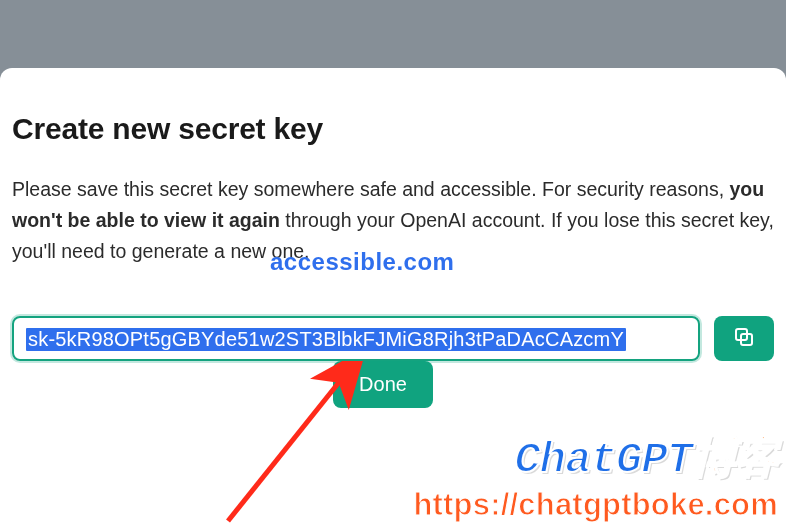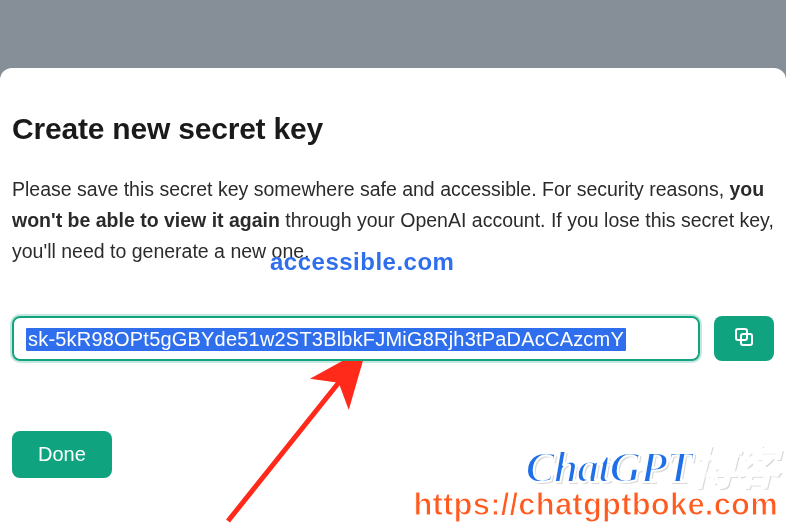--- a/index.html
+++ b/index.html
@@ -31,21 +31,20 @@
     line-height: 1.6;
     color: #2b2b2b;
     margin-bottom: 48px;
   }
   .modal .desc .strong { font-weight: 700; }
 
   .key-row {
     display: flex;
     align-items: stretch;
     gap: 14px;
-    margin-bottom: 70px;
   }
 
   .key-field {
     flex: 1 1 auto;
     border: 2px solid #14a37f;
     outline: 2px solid rgba(16,163,127,0.25);
     outline-offset: 0;
     border-radius: 8px;
     padding: 10px 12px 8px 12px;
     display: flex;
@@ -72,21 +71,21 @@
     border-radius: 8px;
     display: flex;
     align-items: center;
     justify-content: center;
     cursor: pointer;
   }
   .copy-btn svg { width: 24px; height: 24px; }
 
   .footer {
     display: flex;
-    justify-content: flex-start;
+    justify-content: center;
     padding-right: 20px;
   }
   .done-btn {
     border: none;
     background: #10a37f;
     color: #ffffff;
     font-size: 20px;
     font-weight: 500;
     padding: 12px 26px;
     border-radius: 8px;
@@ -103,22 +102,22 @@
     color: #2f6fed;
     letter-spacing: 0.5px;
     pointer-events: none;
     user-select: none;
     font-family: "Segoe UI", Arial, sans-serif;
   }
 
   .wm-logo {
     position: absolute;
     right: 8px;
-    bottom: 32px;
-    font-family: Liberation Serif, serif;
+    bottom: 42px;
+    font-family: Liberation Mono, monospace;
     font-weight: 900;
     font-size: 44px;
     letter-spacing: -1px;
     pointer-events: none;
     user-select: none;
     white-space: nowrap;
   }
   .wm-logo .blue {
     color: #1f6fe8;
     -webkit-text-stroke: 2px #ffffff;

